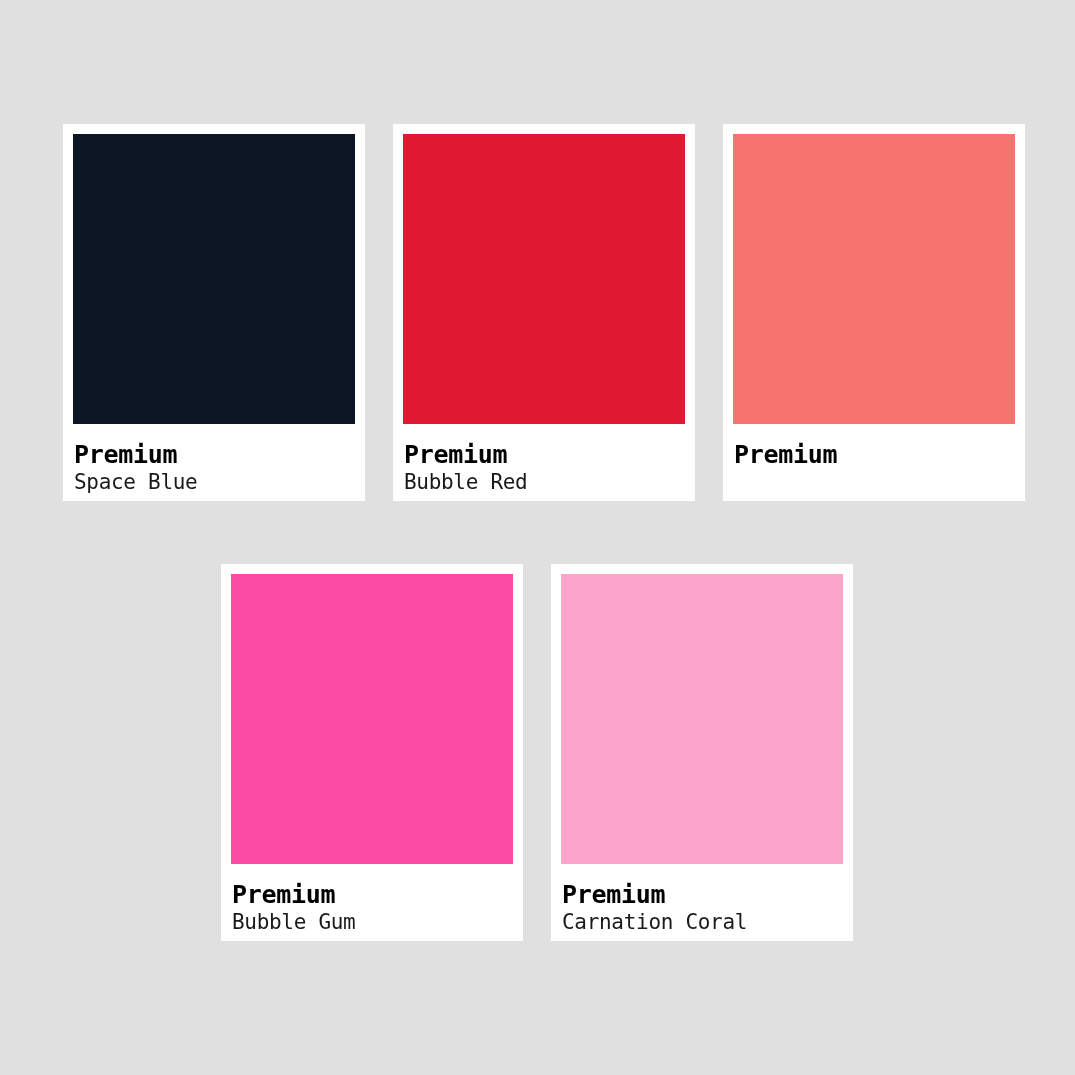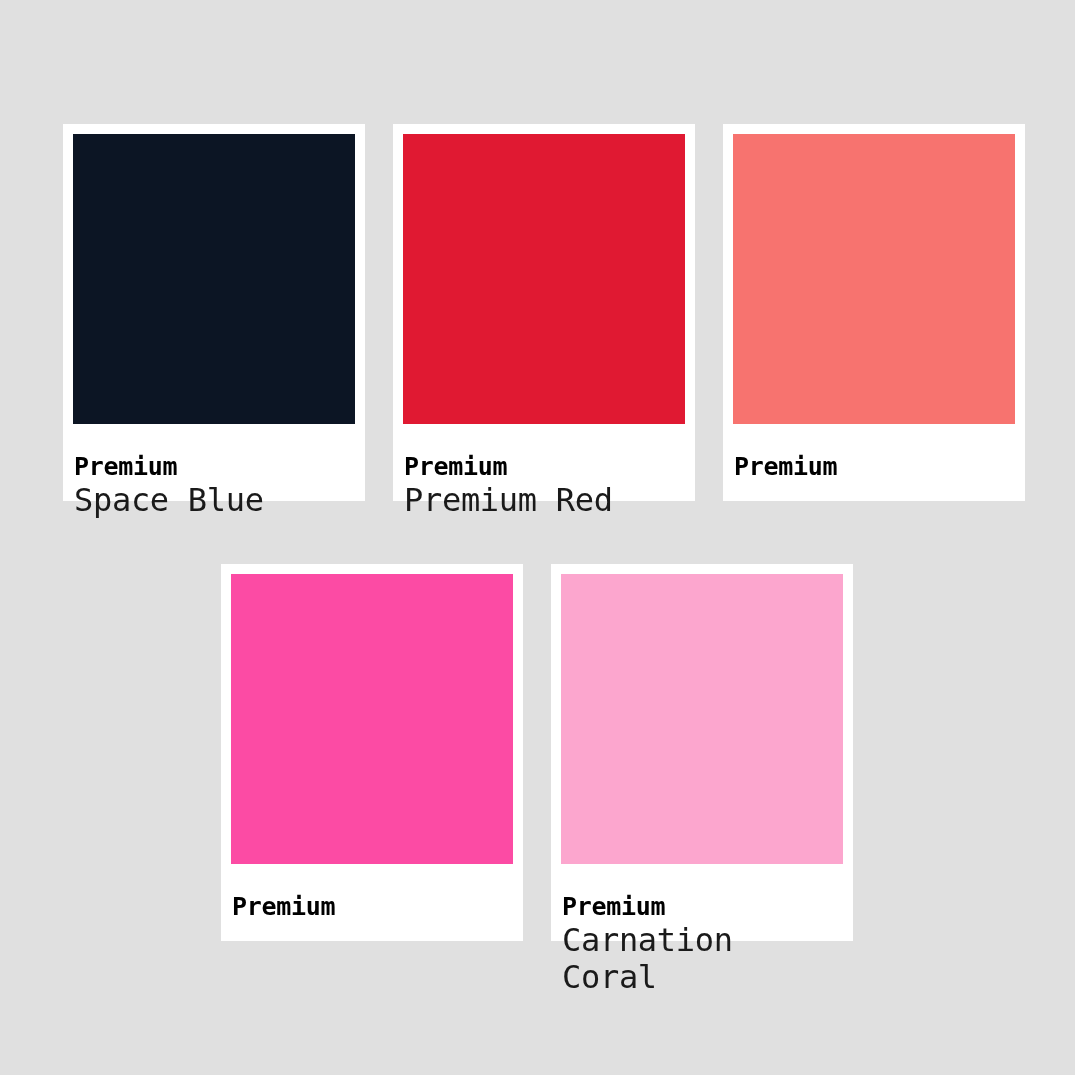--- a/index.html
+++ b/index.html
@@ -49,34 +49,34 @@
     flex-direction: column;
   }
 
   .swatch-color {
     width: 282px;
     height: 290px;
     flex: none;
   }
 
   .swatch-caption {
-    padding-top: 28px;
+    padding-top: 16px;
     padding-left: 1px;
   }
 
   .swatch-tier {
     font-size: 25px;
     font-weight: bold;
     color: #000000;
     line-height: 1.18;
     letter-spacing: -0.3px;
   }
 
   .swatch-name {
-    font-size: 32px;
+    font-size: 21px;
     font-weight: normal;
     color: #1a1a1a;
     line-height: 1.18;
     letter-spacing: -0.3px;
   }
 </style>
 </head>
 <body style="background: rgb(224, 224, 224);">
 
 <div id="palette-board">
@@ -88,39 +88,40 @@
       <div class="swatch-caption">
         <div class="swatch-tier">Premium</div>
         <div class="swatch-name">Space Blue</div>
       </div>
     </div>
 
     <div class="swatch-card" style="background: rgb(255, 255, 255);">
       <div class="swatch-color" style="background-color: rgb(224, 25, 50);"></div>
       <div class="swatch-caption">
         <div class="swatch-tier">Premium</div>
-        <div class="swatch-name">Premium Red</div>
+        <div class="swatch-name">Bubble Red</div>
       </div>
     </div>
 
     <div class="swatch-card" style="background: rgb(255, 255, 255);">
       <div class="swatch-color" style="background-color: rgb(247, 115, 111);"></div>
       <div class="swatch-caption">
         <div class="swatch-tier">Premium</div>
       </div>
     </div>
 
   </div>
 
   <div class="swatch-row" id="swatch-row-2">
 
     <div class="swatch-card" style="background: rgb(255, 255, 255);">
       <div class="swatch-color" style="background-color: rgb(252, 75, 164);"></div>
       <div class="swatch-caption">
         <div class="swatch-tier">Premium</div>
+        <div class="swatch-name">Bubble Gum</div>
       </div>
     </div>
 
     <div class="swatch-card" style="background: rgb(255, 255, 255);">
       <div class="swatch-color" style="background-color: rgb(252, 166, 206);"></div>
       <div class="swatch-caption">
         <div class="swatch-tier">Premium</div>
         <div class="swatch-name">Carnation Coral</div>
       </div>
     </div>

